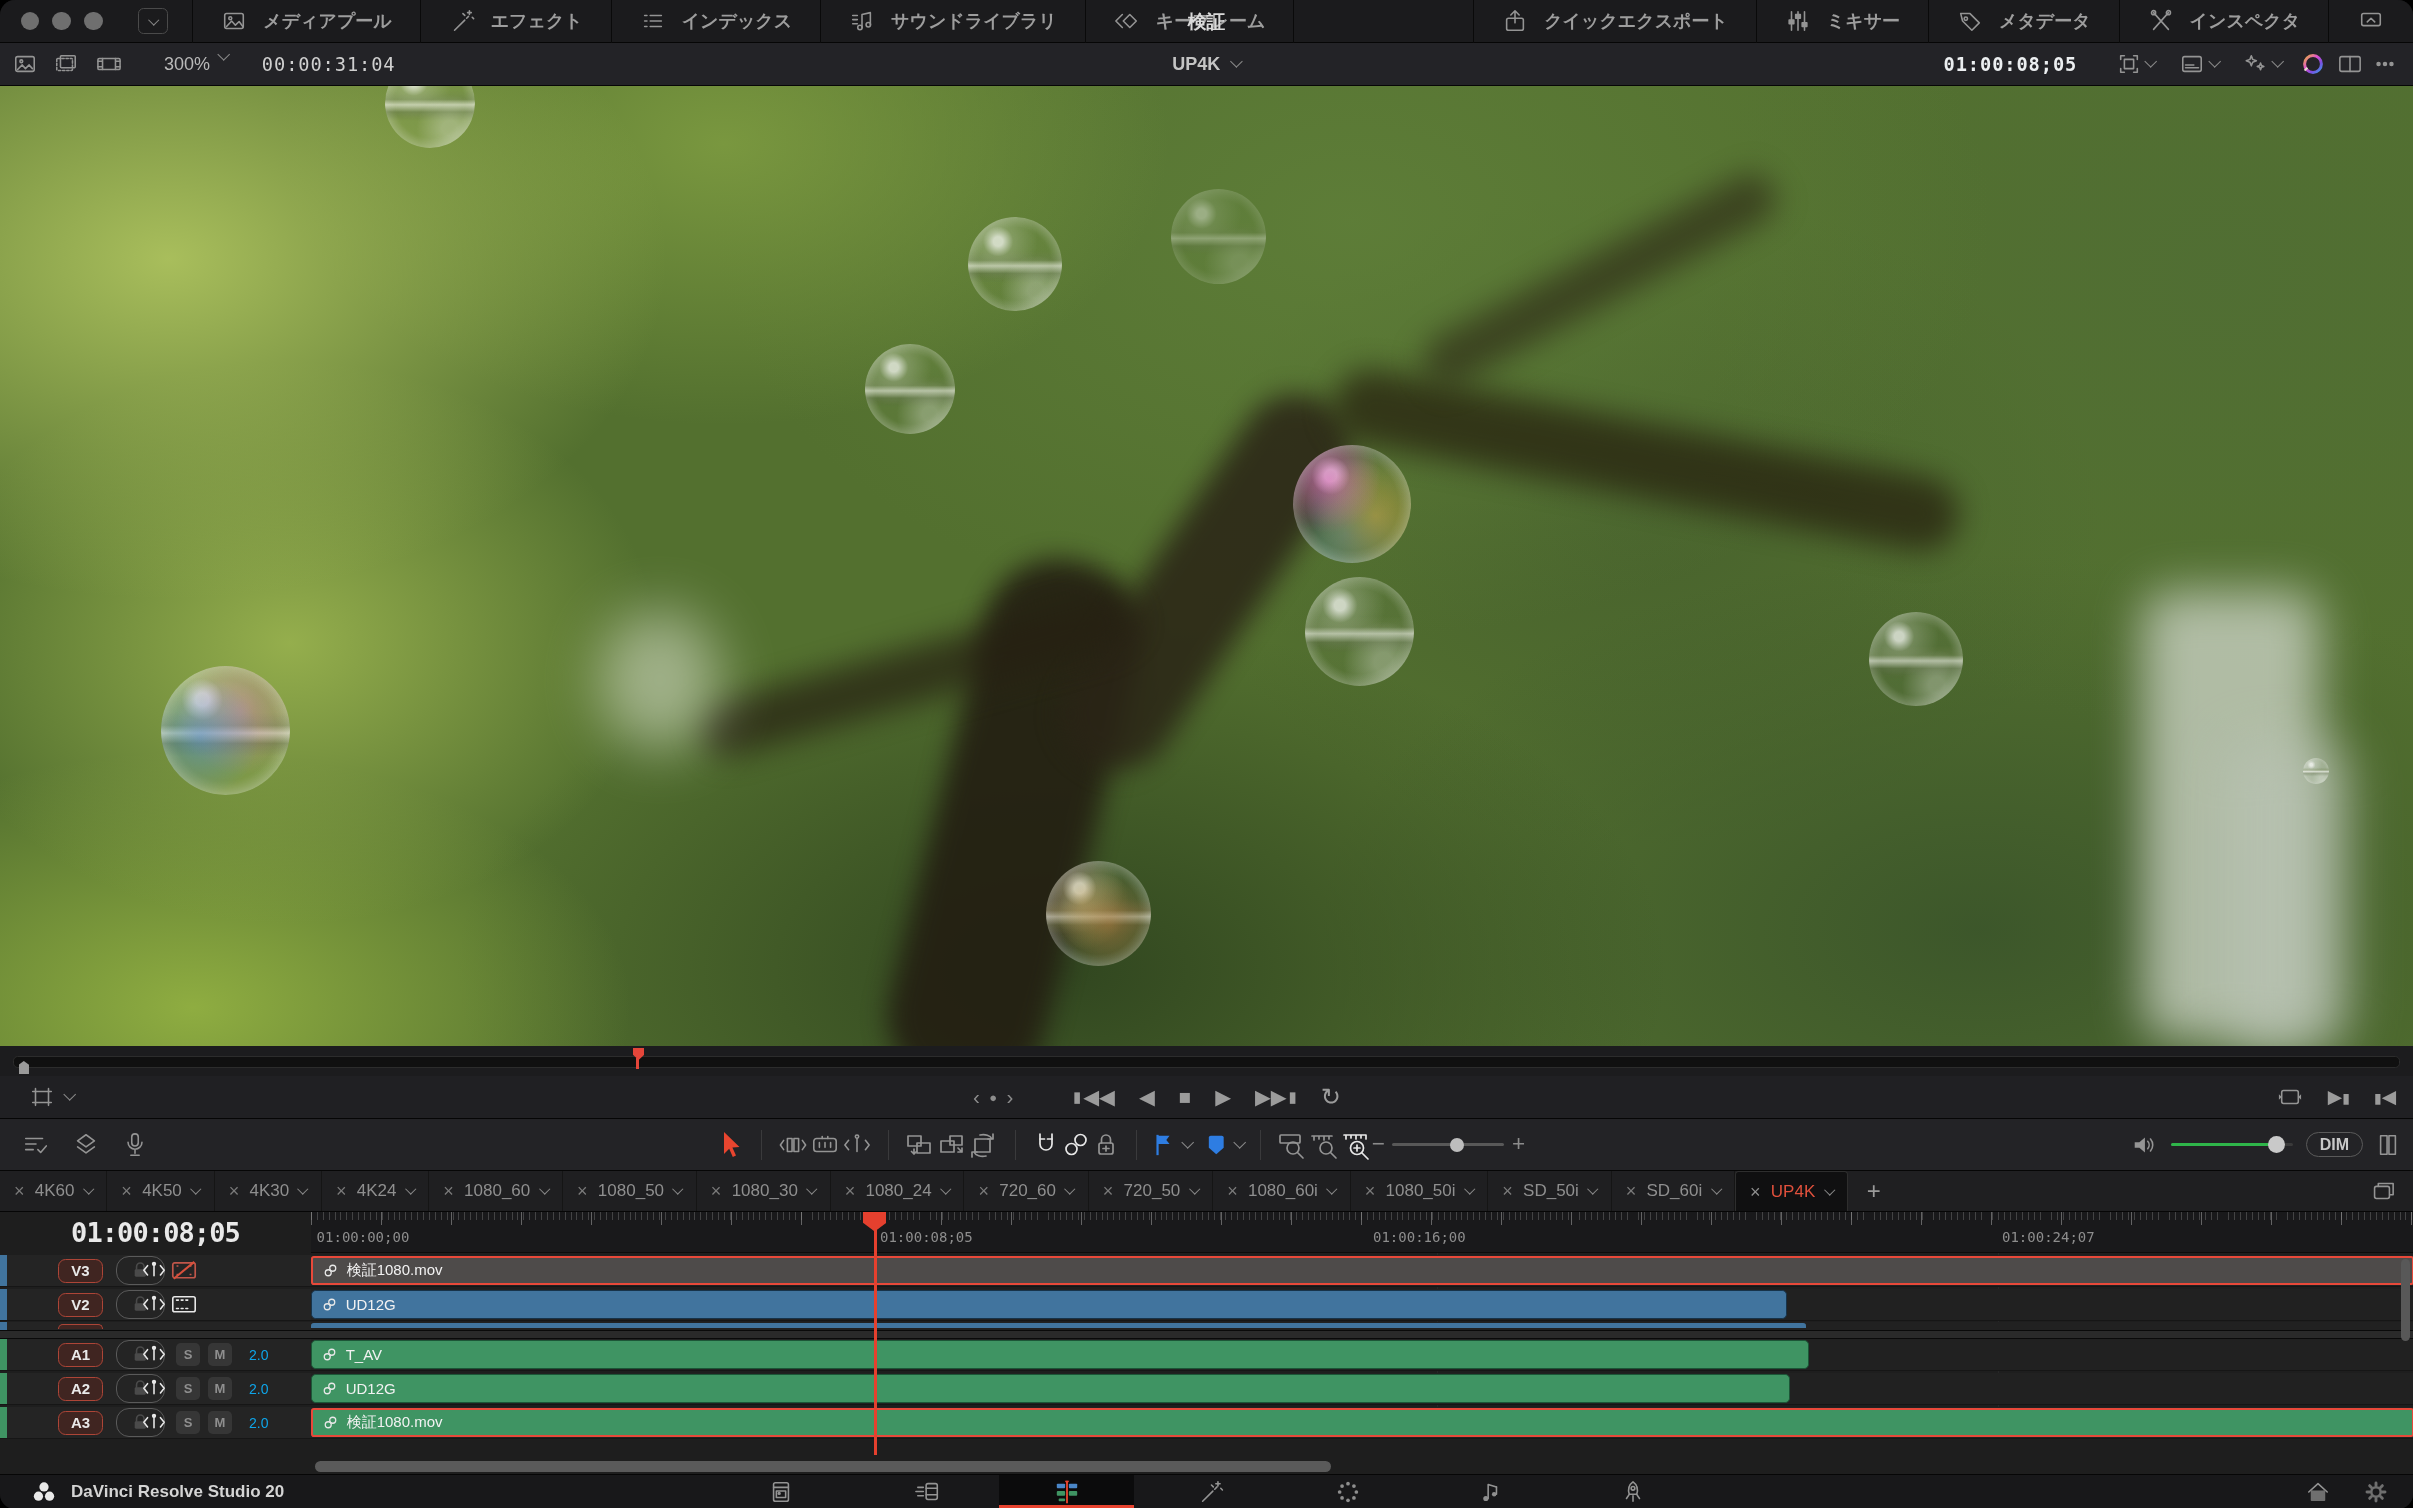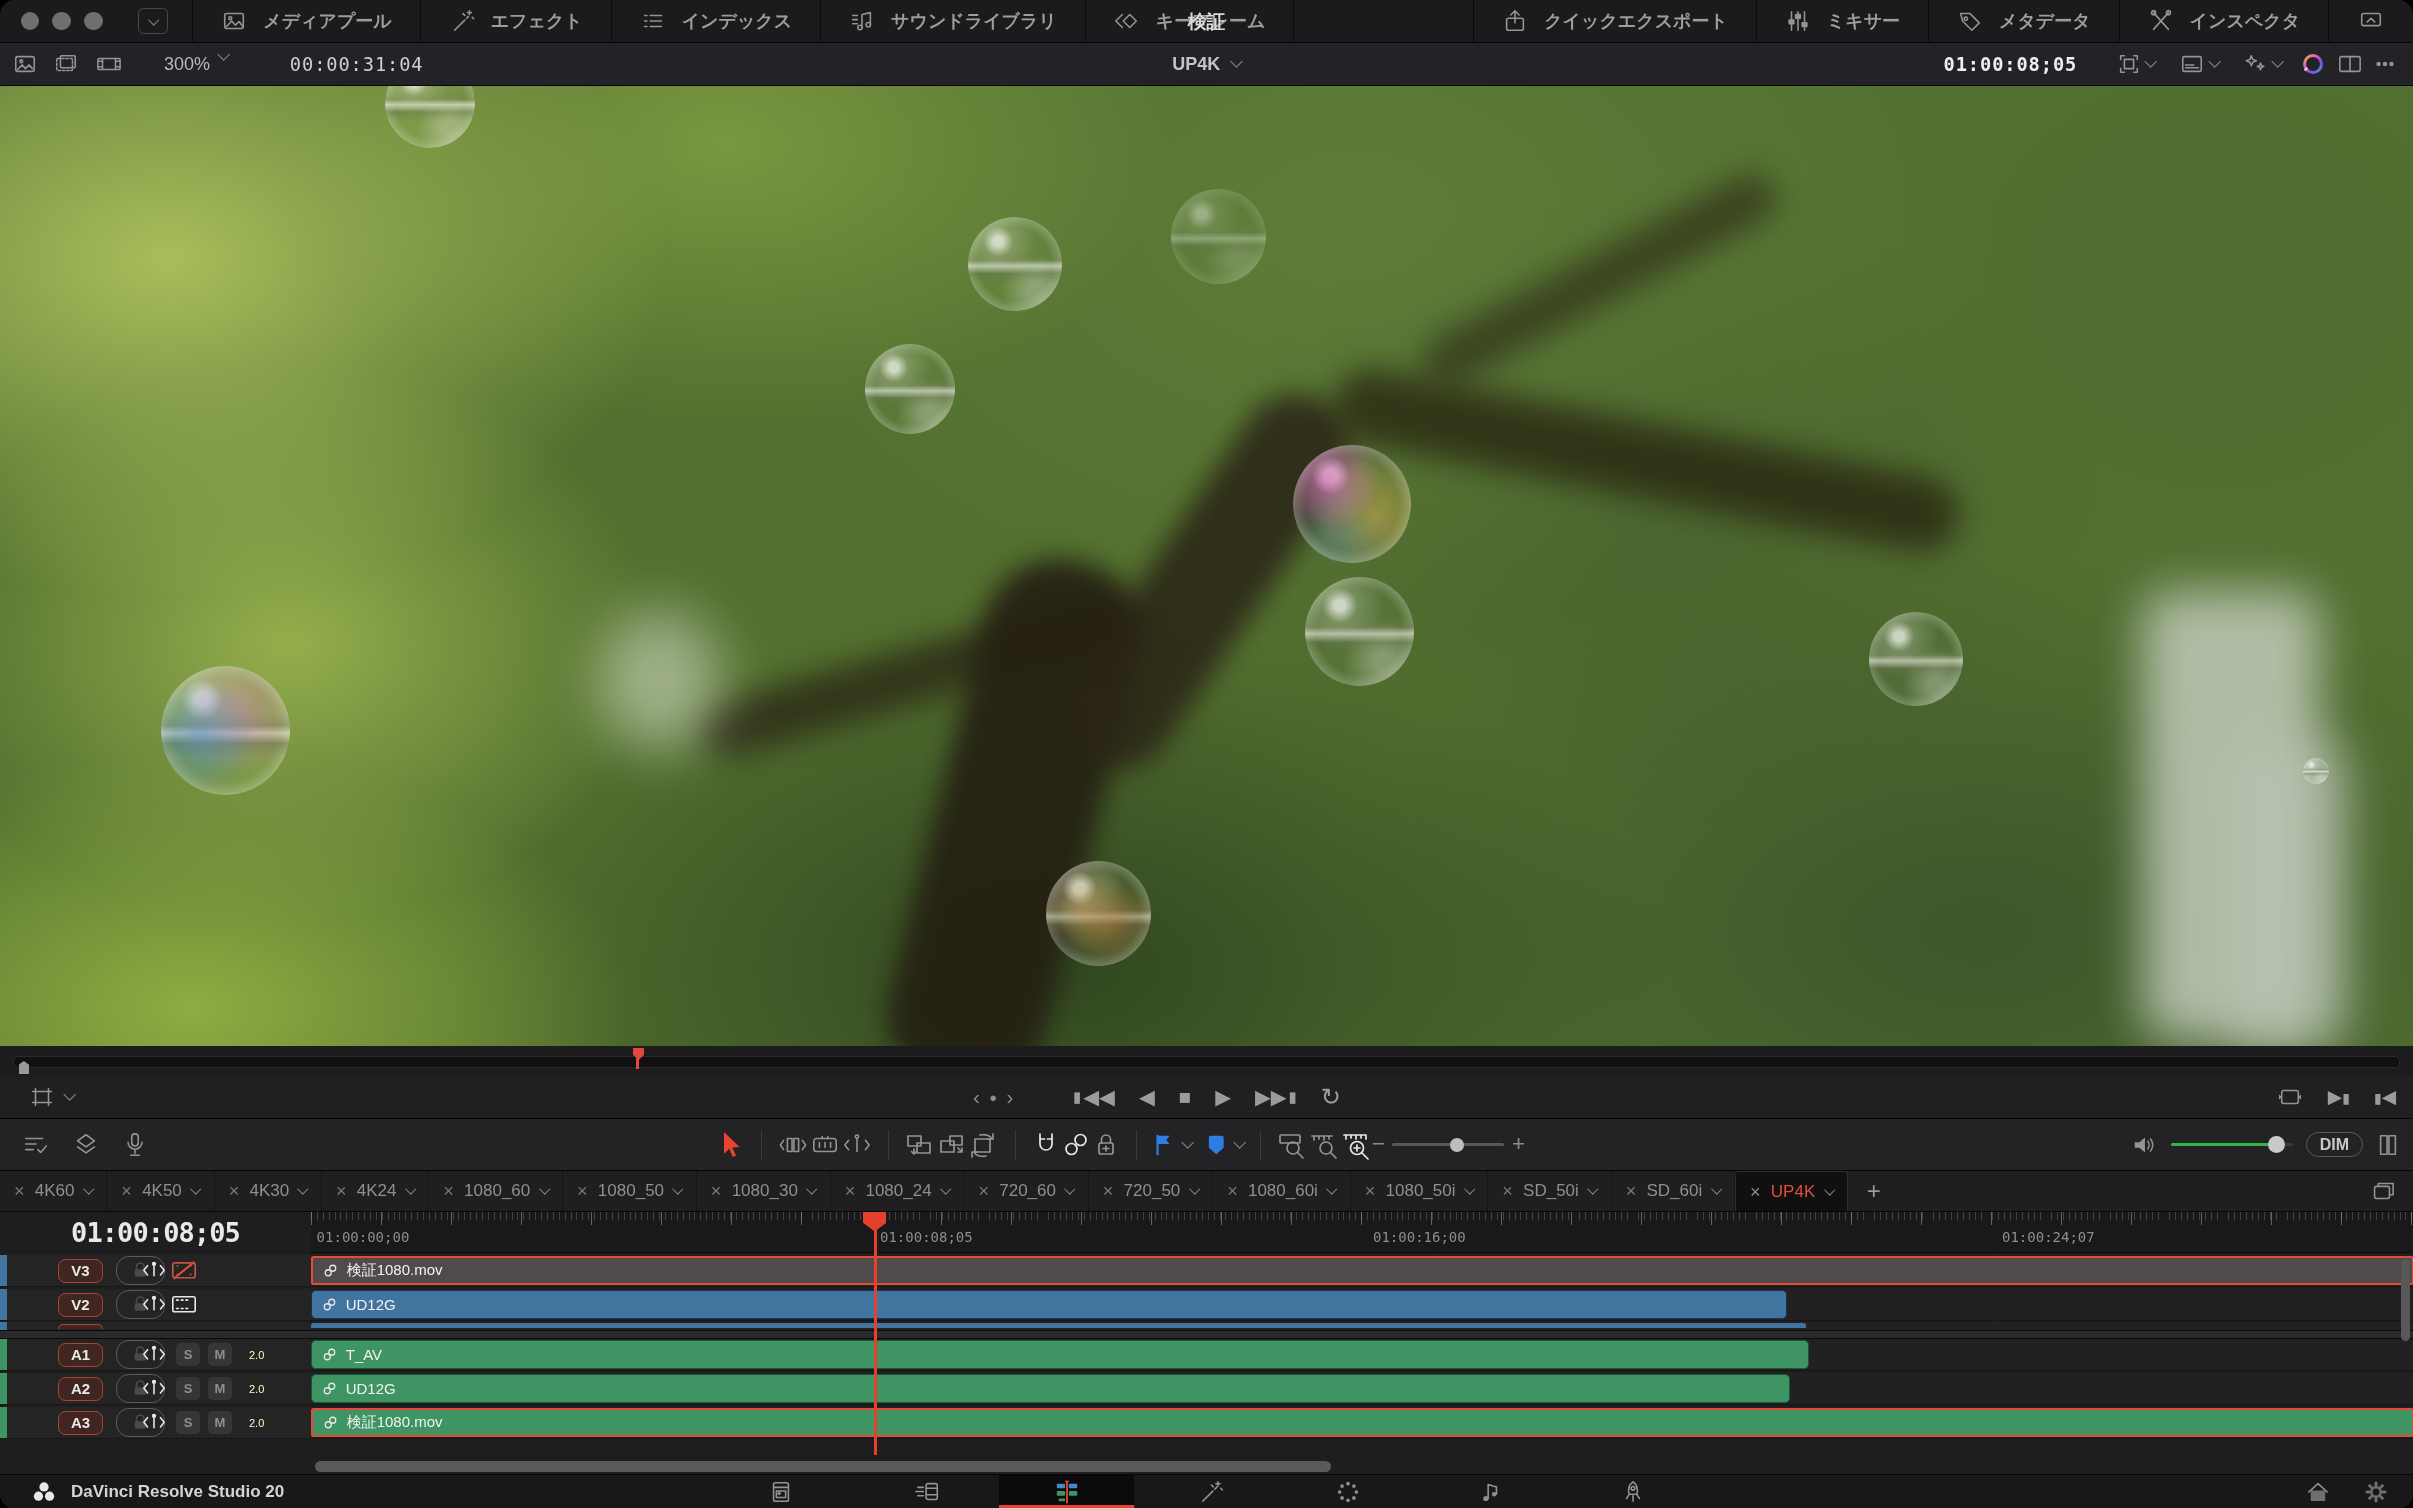--- a/index.html
+++ b/index.html
@@ -18,21 +18,21 @@
   .ptoggle .chev{width:6.5px;height:6.5px;margin-top:-2.8px;}
   .tbsep{width:0.9px;height:43px;background:#0a0a0a;flex:none;}
   .tbitem{display:flex;align-items:center;gap:16px;padding:0 28px;height:100%;color:#9d9d9d;font-size:18px;white-space:nowrap;font-weight:bold;}
   .wintitle{position:absolute;left:50%;top:0;transform:translateX(-50%);height:43px;display:flex;align-items:center;font-size:18.7px;font-weight:bold;color:#d9d9d9;}
   .tbright{margin-left:auto;display:flex;align-items:center;height:100%;}
 
   
   .vbar{position:absolute;left:0;top:43px;width:100%;height:43px;background:#232327;display:flex;align-items:center;border-bottom:0.9px solid #060606;box-sizing:border-box;}
   .vb-left{display:flex;align-items:center;gap:17px;margin-left:13px;}
   .vb-zoom{display:flex;gap:9.4px;color:#b9b9b9;font-size:18px;margin-left:24px;}
-  .vb-tc{font-family:"DejaVu Sans Mono","Liberation Mono",monospace;font-size:18.7px;color:#cfcfcf;margin-left:44px;letter-spacing:0.9px;}
+  .vb-tc{font-family:"DejaVu Sans Mono","Liberation Mono",monospace;font-size:18.7px;color:#cfcfcf;margin-left:16px;letter-spacing:0.9px;}
   .vb-center{position:absolute;left:50%;transform:translateX(-50%);display:flex;align-items:center;gap:11.2px;color:#c4c4c4;font-size:18px;font-weight:bold;}
   .vb-right{margin-left:auto;display:flex;align-items:center;gap:9.4px;margin-right:15px;}
   .vb-right .vb-tc2{font-family:"DejaVu Sans Mono","Liberation Mono",monospace;font-size:18.7px;color:#eceff1;font-weight:bold;margin-right:22.5px;letter-spacing:0.9px;}
   .vbgrp{display:flex;align-items:center;gap:5.6px;padding:0 7.5px;}
 
   
   .viewer{position:absolute;left:0;top:86px;width:2413px;height:960px;overflow:hidden;background:
     radial-gradient(ellipse 711px 486px at 7% 18%, rgba(173,194,94,.95), rgba(173,194,94,0) 70%),
     radial-gradient(ellipse 636px 402px at 30% 6%, rgba(128,158,66,.85), rgba(128,158,66,0) 70%),
     radial-gradient(ellipse 889px 580px at 56% 14%, rgba(96,128,58,.8), rgba(96,128,58,0) 72%),
@@ -96,21 +96,21 @@
   .ruler{position:absolute;left:311px;right:0;top:0;height:41px;background:#19191b;border-bottom:0.9px solid #0c0c0c;box-sizing:border-box;}
   .ruler .minor{position:absolute;left:0;right:0;top:0;height:8.4px;background-image:repeating-linear-gradient(90deg,rgba(130,130,130,.4) 0 0.9px,transparent 0.9px 5.9px);}
   .ruler .mid{position:absolute;left:0;right:0;top:0;height:13px;background-image:repeating-linear-gradient(90deg,rgba(160,160,160,.55) 0 0.9px,transparent 0.9px 70px);}
   .rlabel{position:absolute;top:17px;font-size:14px;color:#8d8d8d;font-family:"DejaVu Sans Mono","Liberation Mono",monospace;}
   .trow{position:absolute;left:0;height:32px;width:2413px;}
   .thead{position:absolute;left:0;top:0;width:311px;height:100%;background:#242424;display:flex;align-items:center;border-bottom:1.9px solid #161616;box-sizing:border-box;}
   .strip{position:absolute;left:0;top:0;width:6.5px;height:100%;}
   .badge{position:absolute;left:58px;width:45px;height:24px;background:#402521;border:1.9px solid #ad4537;border-radius:7.5px;color:#e9e9e9;font-size:15px;font-weight:bold;display:flex;align-items:center;justify-content:center;box-sizing:border-box;}
   .hicon{position:absolute;}
   .smbtn{position:absolute;width:24px;height:22.5px;background:#363636;border-radius:4.7px;color:#8f8f8f;font-size:13px;font-weight:bold;display:flex;align-items:center;justify-content:center;}
-  .chan{position:absolute;left:249px;color:#fef9c3;font-size:11px;}
+  .chan{position:absolute;left:249px;color:#0ea5e9;font-size:14px;}
   .lane{position:absolute;left:311px;right:0;top:0;height:100%;background:#212121;border-bottom:1.9px solid #161616;box-sizing:border-box;}
   .clip{position:absolute;top:0.9px;bottom:0.9px;border-radius:4.7px;display:flex;align-items:center;gap:8.4px;padding-left:10.3px;font-size:15px;color:#f2f2f2;box-sizing:border-box;overflow:hidden;white-space:nowrap;}
   .clip.sel{border:2.8px solid #e8493a;border-radius:2.8px;}
   .splitter{position:absolute;left:0;width:2413px;height:9.4px;background:#2a2a2a;border-top:1.9px solid #0a0a0a;border-bottom:1.9px solid #0a0a0a;box-sizing:border-box;}
   .playline{position:absolute;left:874px;top:0;width:2.8px;height:243px;background:#e5402e;z-index:5;}
   .playpin{position:absolute;left:863px;top:0;width:23.4px;height:19.6px;background:#e5402e;clip-path:polygon(0 0,100% 0,100% 55%,50% 100%,0 55%);z-index:6;}
   .hscroll{position:absolute;left:315px;top:249px;width:1016px;height:11.2px;background:#5a5a5a;border-radius:5.6px;}
   .vscroll{position:absolute;right:2.8px;top:47px;width:9.4px;height:82px;background:#585858;border-radius:4.7px;}
   .gridline{position:absolute;top:41px;width:0.9px;height:185px;background:rgba(255,255,255,.045);}
 

